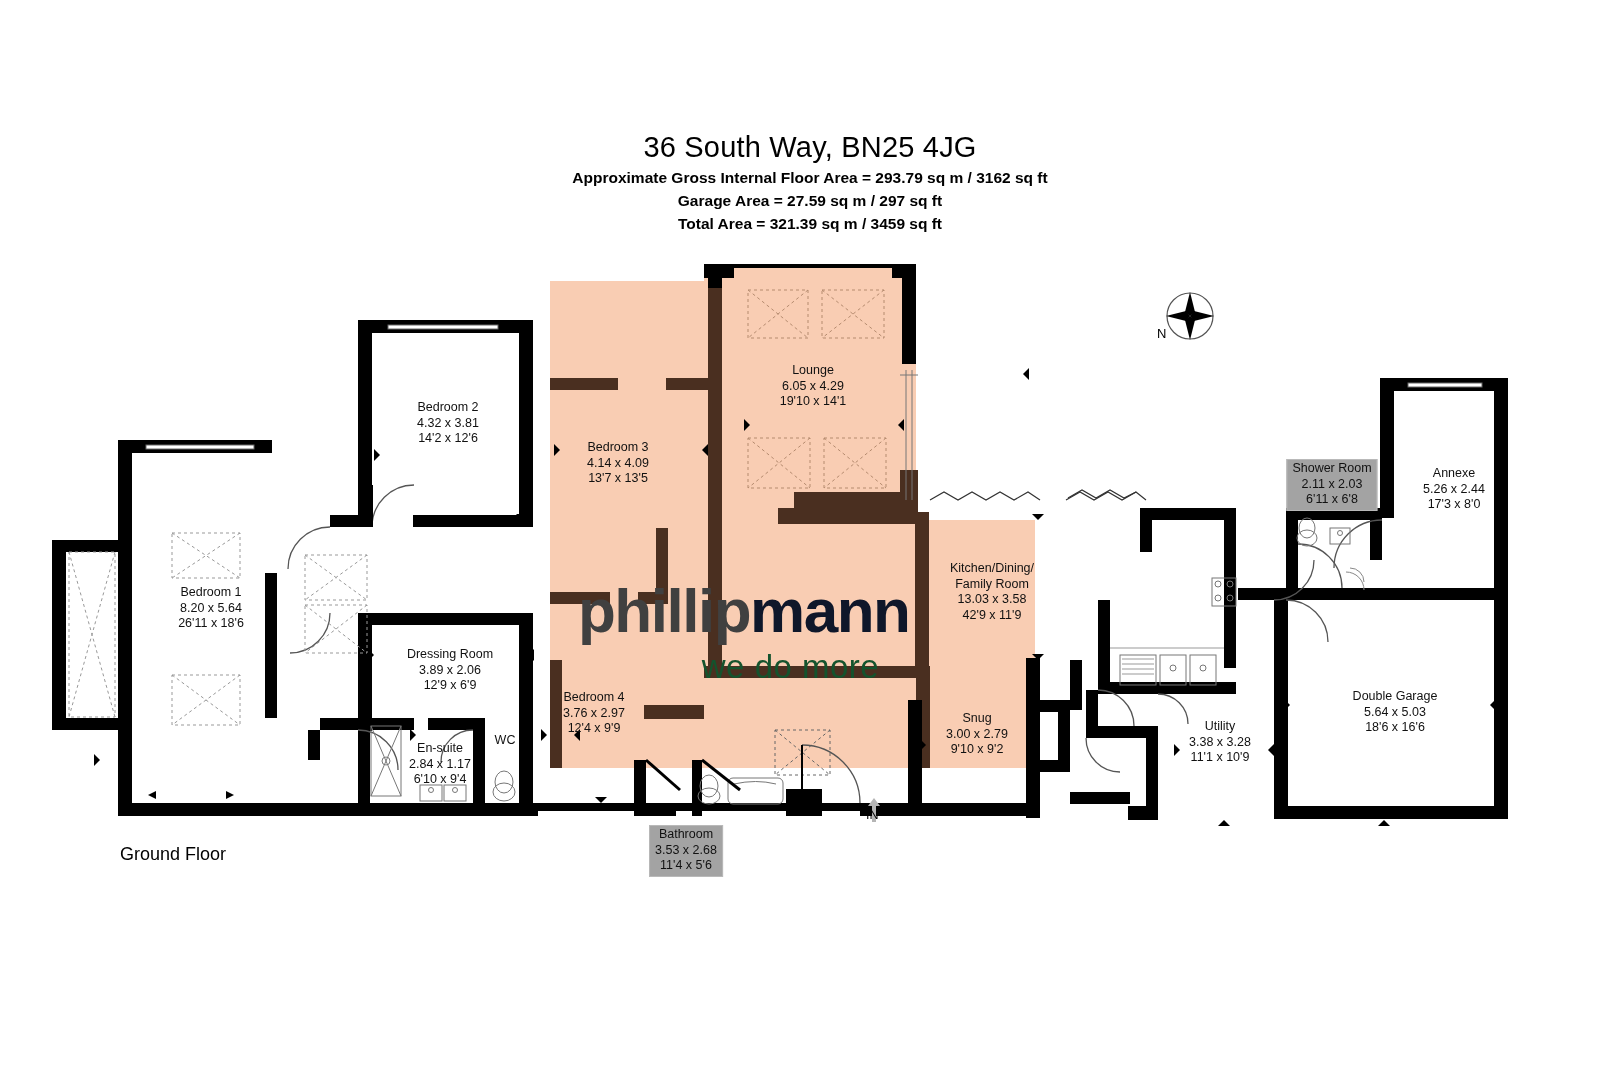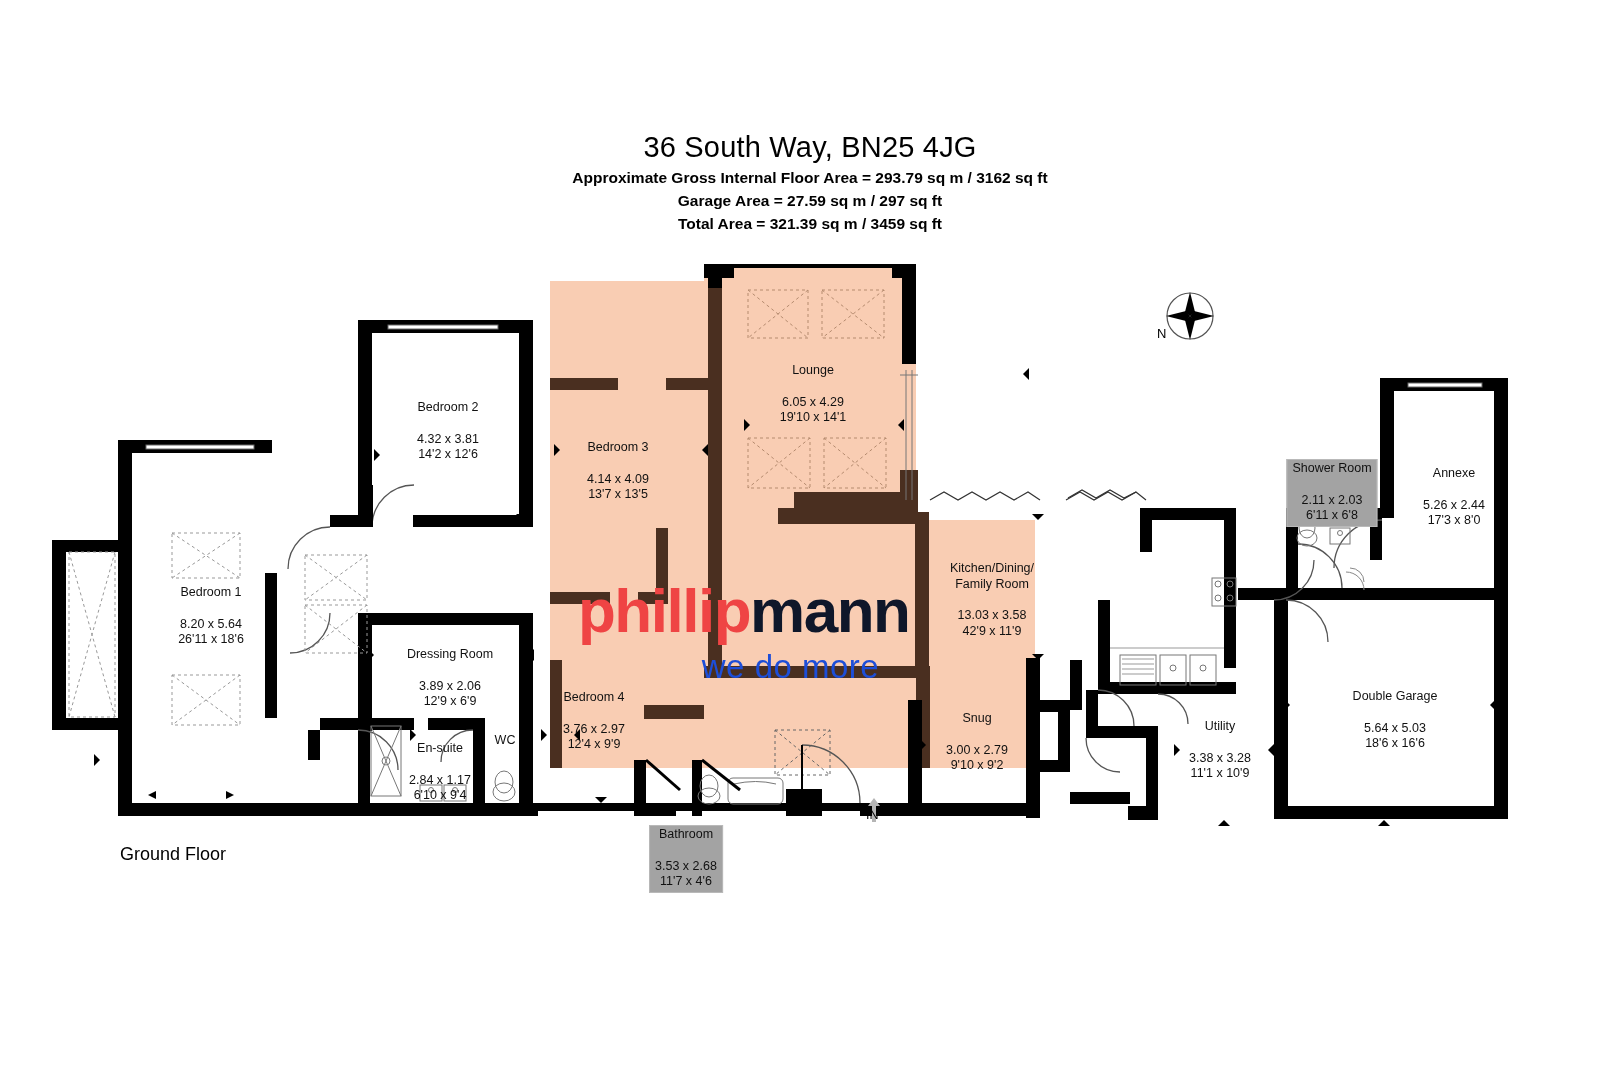--- a/index.html
+++ b/index.html
@@ -74,21 +74,21 @@
     position: absolute;
     text-align: center;
     font-size: 12.5px;
     line-height: 15.5px;
     color: #111111;
     white-space: nowrap;
     transform: translateX(-50%);
     pointer-events: none;
   }
   .room-label .rl-name { display: block; }
-  .room-label .rl-metric { display: block; margin-top: 16px; }
+  .room-label .rl-metric { display: block; }
   .room-label .rl-imperial { display: block; }
   .room-label.boxed {
     background: #a3a3a3;
     border: 1px solid #b9b9b9;
     padding: 1px 5px 2px 5px;
   }
 
   
   .compass {
     position: absolute;
@@ -122,28 +122,28 @@
     width: 425px;
     pointer-events: none;
     user-select: none;
   }
   .wm-line1 {
     font-size: 62px;
     font-weight: bold;
     letter-spacing: -1.5px;
     line-height: 62px;
   }
-  .wm-phillip { color: #ef4444; }
+  .wm-phillip { color: #404040; }
   .wm-mann { color: #0f172a; }
   .wm-line2 {
     margin-top: 6px;
     text-align: center;
     font-size: 33px;
     font-weight: 400;
-    color: #1d4ed8;
+    color: #14532d;
     letter-spacing: 0.5px;
   }
 </style>
 </head>
 <body>
 
 <div id="floorplan-root">
 
   <div class="header-block">
     <div class="plan-title">36 South Way, BN25 4JG</div>
@@ -494,21 +494,21 @@
 
   <div class="room-label" style="left:977px; top:711px;">
     <span class="rl-name">Snug</span>
     <span class="rl-metric">3.00 x 2.79</span>
     <span class="rl-imperial">9'10 x 9'2</span>
   </div>
 
   <div class="room-label boxed" style="left:686px; top:825px;">
     <span class="rl-name">Bathroom</span>
     <span class="rl-metric">3.53 x 2.68</span>
-    <span class="rl-imperial">11'7 x 4'6</span>
+    <span class="rl-imperial">11'4 x 5'6</span>
   </div>
 
   <div class="room-label boxed" style="left:1332px; top:459px;">
     <span class="rl-name">Shower Room</span>
     <span class="rl-metric">2.11 x 2.03</span>
     <span class="rl-imperial">6'11 x 6'8</span>
   </div>
 
   <div class="room-label" style="left:1454px; top:466px;">
     <span class="rl-name">Annexe</span>

